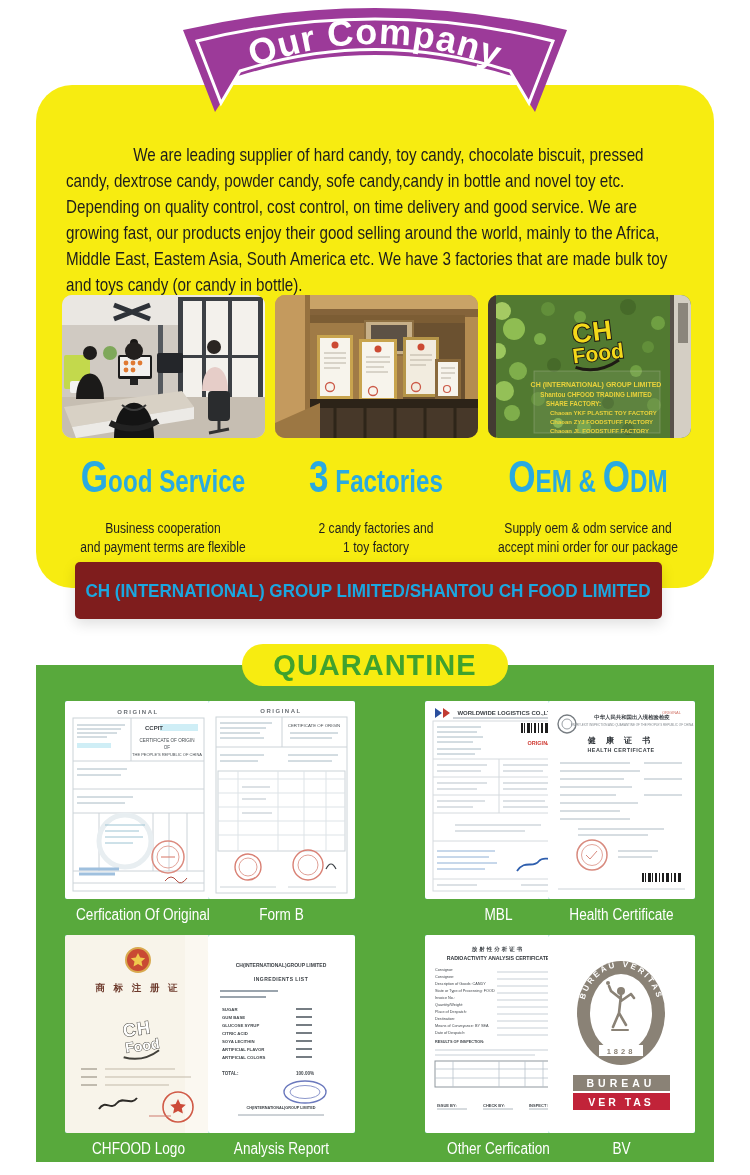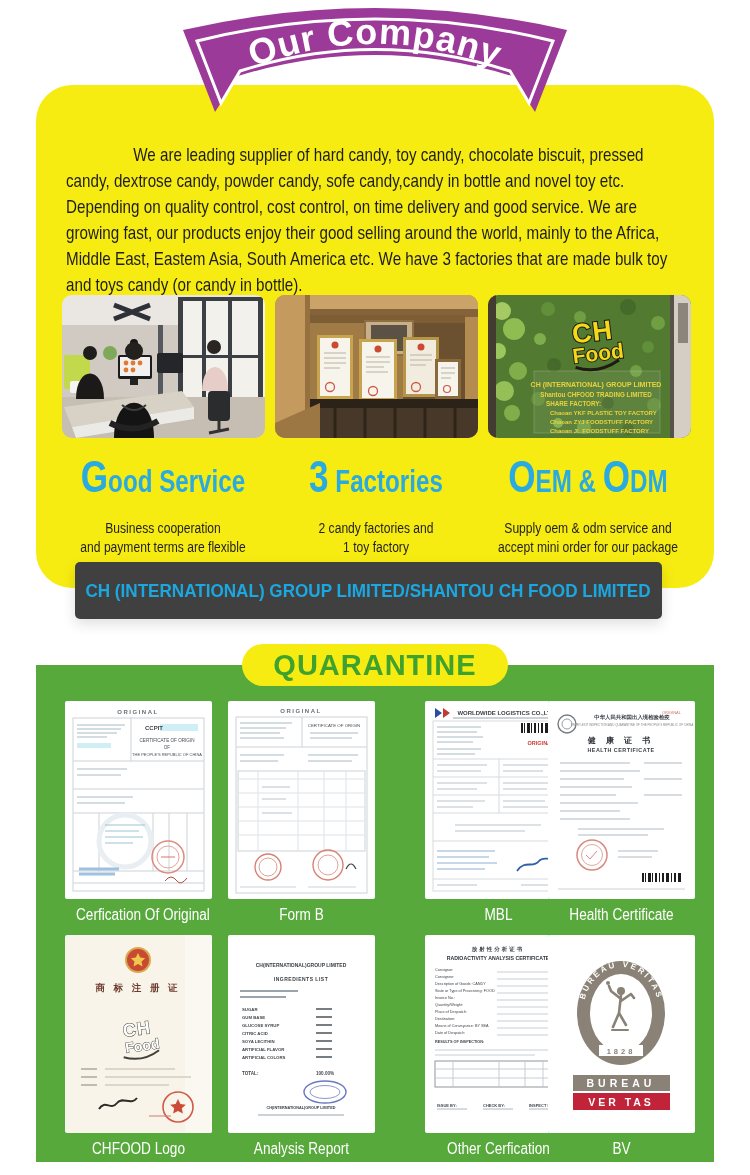--- a/index.html
+++ b/index.html
@@ -19,38 +19,38 @@
   .photo svg{display:block;}
   .photo-1{left:62px;} .photo-2{left:275px;} .photo-3{left:488px;}
 
   .feature{position:absolute;top:452px;width:260px;text-align:center;
         transform:scaleX(0.78);transform-origin:center top;}
   .feature-1{left:33px;} .feature-2{left:246px;} .feature-3{left:458px;}
   .feat-h{color:#29aae1;font-weight:bold;line-height:50px;white-space:nowrap;}
   .feat-big{font-size:45px;} .feat-small{font-size:31px;}
   .feat-desc{margin-top:6px;font-size:15.5px;line-height:19px;color:#1f1f1f;white-space:nowrap;}
 
-  .company-bar{position:absolute;left:75px;top:562px;width:587px;height:57px;background:#404040;
+  .company-bar{position:absolute;left:75px;top:562px;width:587px;height:57px;background:#7f1d1d;
         border-radius:5px;box-shadow:0 5px 14px rgba(0,0,0,0.13);
         display:flex;align-items:center;justify-content:center;}
   .company-bar-text{font-size:19px;font-weight:bold;color:#1ba7e0;white-space:nowrap;
         transform:scaleX(0.9);}
 
   .green-panel{position:absolute;left:36px;top:665px;width:678px;height:497px;background:#58a93c;}
   .cert-pill{position:absolute;left:242px;top:644px;width:266px;height:42px;background:#f7ec11;
         border-radius:21px;display:flex;align-items:center;justify-content:center;}
   .cert-pill-text{font-size:29px;font-weight:bold;color:#3fa22e;letter-spacing:1px;}
 
   .cert-cell{position:absolute;width:147px;}
   .cert-card{width:147px;height:198px;background:#14b8a6;border-radius:2px;overflow:hidden;}
   .cert-card svg{display:block;}
   .cert-label{margin-top:7px;color:#fff;font-size:16px;text-align:center;white-space:nowrap;
         transform:scaleX(0.85);transform-origin:center top;}
   .cc-r1{top:701px;} .cc-r2{top:935px;}
-  .cc-c1{left:65px;} .cc-c2{left:228px;} .cc-c3{left:387px;padding-left:38px;} .cc-c4{left:548px;}
+  .cc-c1{left:65px;} .cc-c2{left:208px;} .cc-c3{left:387px;padding-left:38px;} .cc-c4{left:548px;}
 </style>
 </head>
 <body>
 
 <div class="page">
 
   <div class="yellow-panel"></div>
 
   <svg class="ribbon-svg" viewBox="0 0 750 125">
     <path d="M183 30 Q375 -14 567 30 L535 112 L512 76 Q375 34 238 76 L215 112 Z" fill="#9c3a99"></path>

